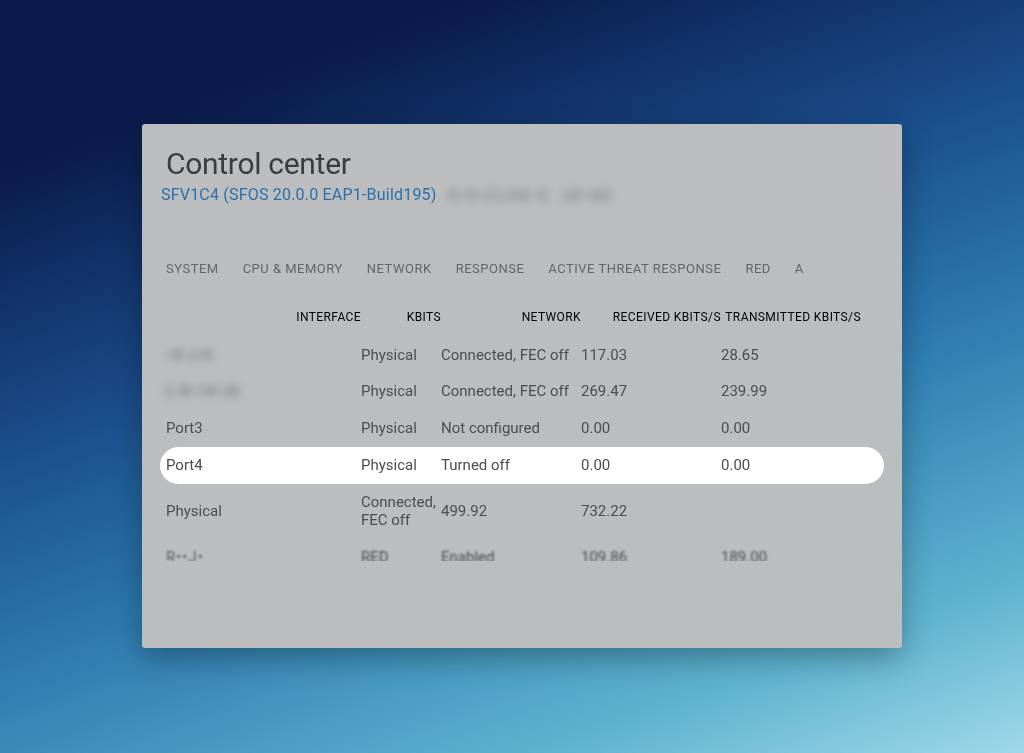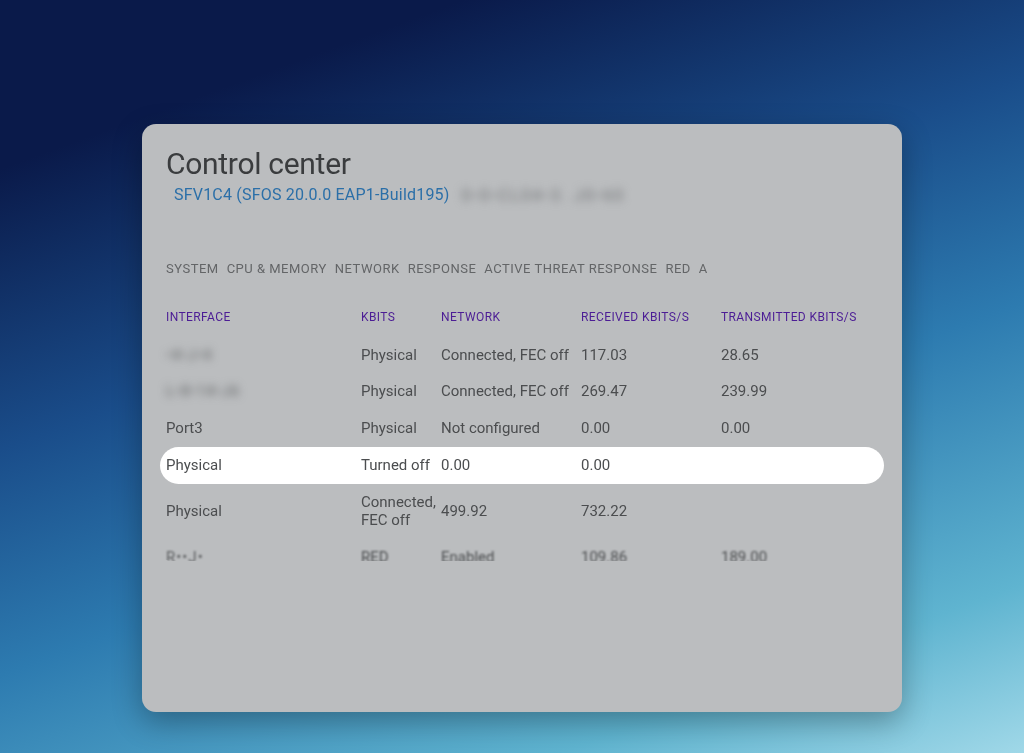--- a/index.html
+++ b/index.html
@@ -6,73 +6,74 @@
   html, body { width: 1024px; height: 753px; overflow: hidden; font-family: -apple-system, BlinkMacSystemFont, "Segoe UI", Roboto, Arial, sans-serif; }
   body {
     background: linear-gradient(160deg, #0a1a4a 0%, #0a1a4a 15%, #1a4d8a 40%, #2d7bb0 60%, #5fb4d0 85%, #a0d8e8 100%);
     position: relative;
   }
   .panel {
     position: absolute;
     left: 142px;
     top: 124px;
     width: 760px;
-    height: 588px;
+    height: 524px;
     background: #bbbdbf;
-    border-radius: 14px;
+    border-radius: 3px;
     box-shadow: 0 10px 30px rgba(0,0,0,0.3);
     overflow: hidden;
   }
   .panel-title {
     font-size: 30px;
     font-weight: 400;
     color: #3a3c3e;
     padding: 22px 24px 4px 24px;
     letter-spacing: -0.3px;
   }
   .panel-sub {
-    padding: 0 24px 0 32px;
+    padding: 0 24px 0 19px;
   }
   .panel-sub .link {
     color: #2b6fa8;
     font-size: 16px;
     letter-spacing: 0.2px;
   }
   .panel-sub .blurred {
     display: inline-block;
     vertical-align: middle;
     margin-left: 8px;
     color: #6e7073;
     filter: blur(4px);
     font-size: 16px;
     letter-spacing: 2px;
   }
   .tabs {
     display: flex;
-    gap: 8px;
+    gap: 24px;
     padding: 56px 24px 0 24px;
     color: #636567;
     font-size: 13px;
     letter-spacing: 0.5px;
     white-space: nowrap;
     overflow: hidden;
   }
   .tabs .tab { cursor: pointer; }
   .table {
     padding: 28px 18px 0 18px;
   }
   .thead, .trow {
     display: grid;
     grid-template-columns: 195px 80px 140px 140px 140px;
   }
   .thead {
-    color: #4c1d95;
+    color: #000000;
     font-size: 12px;
     letter-spacing: 0.4px;
     padding: 6px 6px 12px 6px;
+    text-align: right;
   }
   .thead .th { line-height: 1.2; }
   .trow {
     color: #4b4d4f;
     font-size: 15px;
     padding: 9px 6px;
     align-items: center;
     border-radius: 20px;
   }
   .trow .td { line-height: 1.25; }
@@ -134,20 +135,21 @@
           <div class="td">239.99</div>
         </div>
         <div class="trow">
           <div class="td">Port3</div>
           <div class="td">Physical</div>
           <div class="td">Not configured</div>
           <div class="td">0.00</div>
           <div class="td">0.00</div>
         </div>
         <div class="trow highlight">
+          <div class="td">Port4</div>
           <div class="td">Physical</div>
           <div class="td">Turned off</div>
           <div class="td">0.00</div>
           <div class="td">0.00</div>
         </div>
         <div class="trow">
           <div class="td">Physical</div>
           <div class="td">Connected, FEC off</div>
           <div class="td">499.92</div>
           <div class="td">732.22</div>

